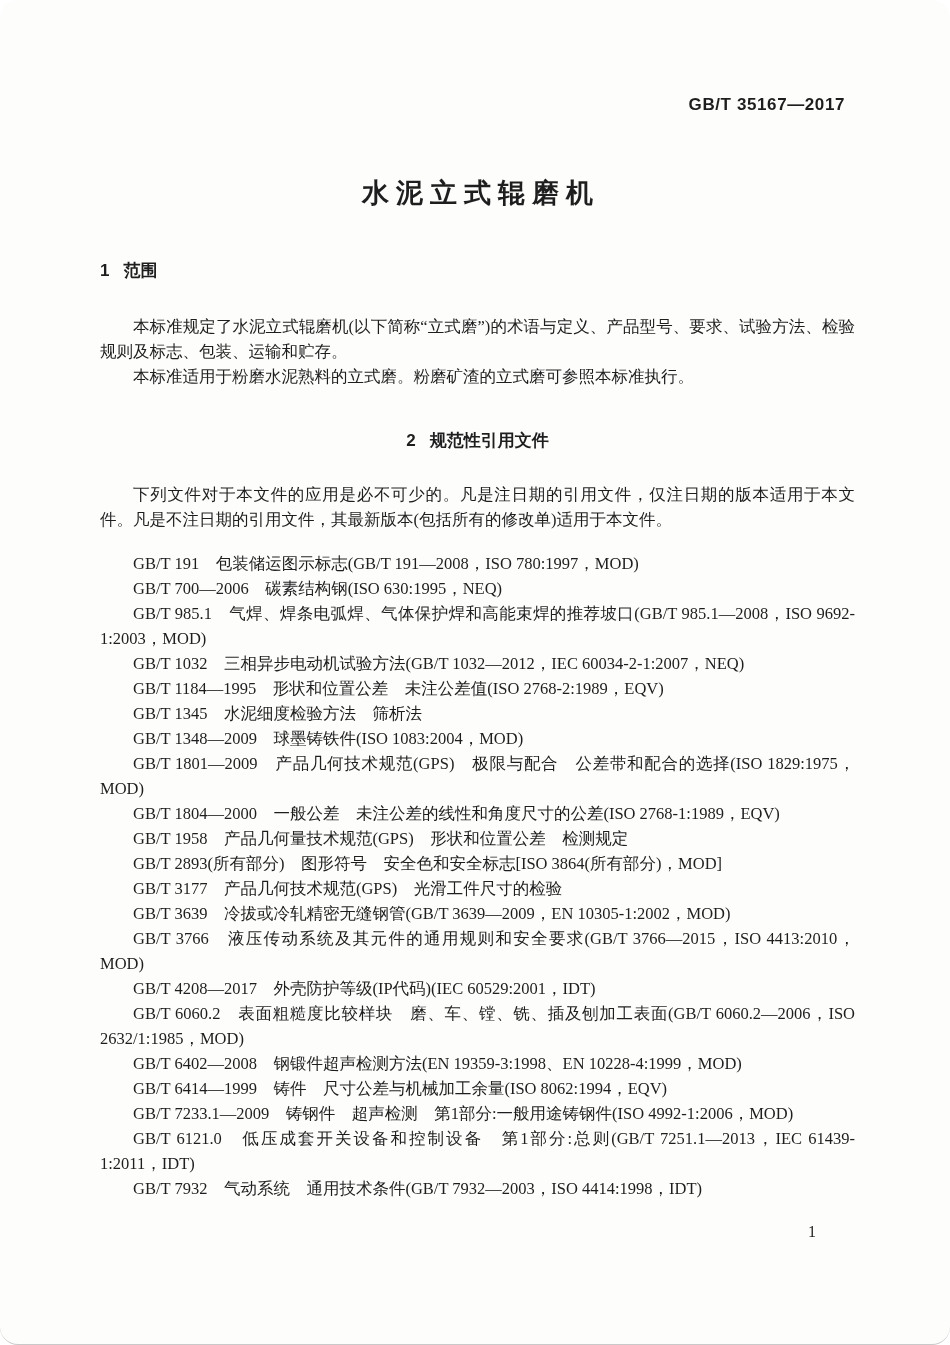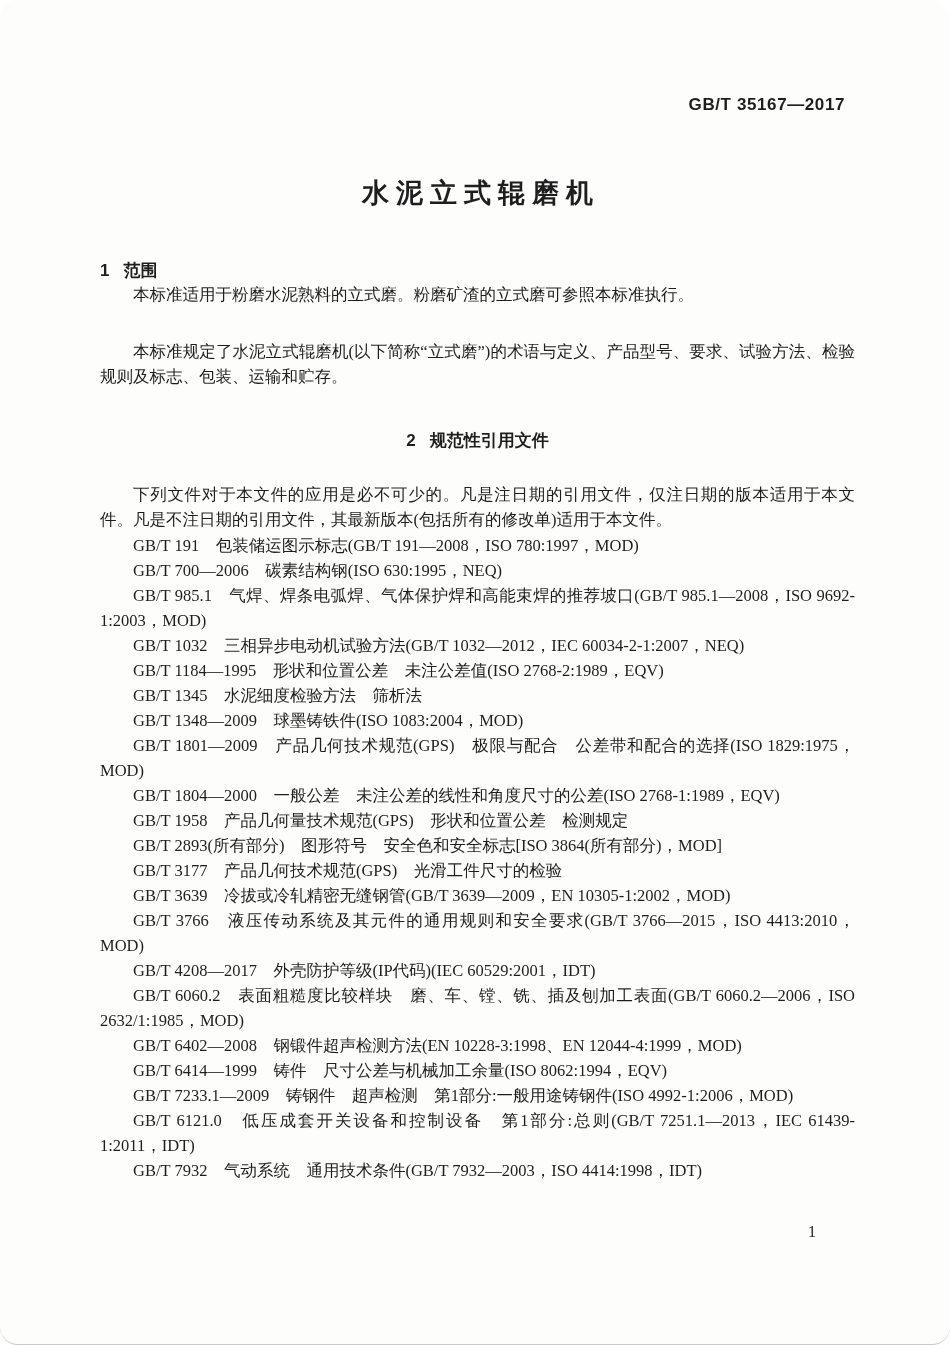--- a/index.html
+++ b/index.html
@@ -47,21 +47,21 @@
   .sec-heading.second { margin-top: 40px; text-align: center; }
   .para {
     margin: 0;
     font-size: 16.5px;
     line-height: 25px;
     text-indent: 2em;
     text-align: justify;
   }
   .para.first { margin-top: 32px; }
   .intro { margin-top: 30px; }
-  .ref-list { margin-top: 1px; }
+  .ref-list { margin-top: 19px; }
   .ref-list p {
     margin: 0;
     font-size: 16.5px;
     line-height: 25px;
     text-indent: 2em;
     text-align: justify;
   }
   .page-number {
     position: absolute;
     left: 808px;
@@ -77,22 +77,22 @@
   <div class="content">
 
     <div class="std-number">GB/T 35167—2017</div>
 
     <div class="doc-title">水泥立式辊磨机</div>
 
     <div class="sec-heading">
       <span class="sec-num">1</span><span>范围</span>
     </div>
 
+    <p class="para first">本标准规定了水泥立式辊磨机(以下简称“立式磨”)的术语与定义、产品型号、要求、试验方法、检验规则及标志、包装、运输和贮存。</p>
     <p class="para">本标准适用于粉磨水泥熟料的立式磨。粉磨矿渣的立式磨可参照本标准执行。</p>
-    <p class="para first">本标准规定了水泥立式辊磨机(以下简称“立式磨”)的术语与定义、产品型号、要求、试验方法、检验规则及标志、包装、运输和贮存。</p>
 
     <div class="sec-heading second">
       <span class="sec-num">2</span><span>规范性引用文件</span>
     </div>
 
     <p class="para intro">下列文件对于本文件的应用是必不可少的。凡是注日期的引用文件，仅注日期的版本适用于本文件。凡是不注日期的引用文件，其最新版本(包括所有的修改单)适用于本文件。</p>
 
     <div class="ref-list">
       <p>GB/T 191　包装储运图示标志(GB/T 191—2008，ISO 780:1997，MOD)</p>
       <p>GB/T 700—2006　碳素结构钢(ISO 630:1995，NEQ)</p>
@@ -103,21 +103,21 @@
       <p>GB/T 1348—2009　球墨铸铁件(ISO 1083:2004，MOD)</p>
       <p>GB/T 1801—2009　产品几何技术规范(GPS)　极限与配合　公差带和配合的选择(ISO 1829:1975，MOD)</p>
       <p>GB/T 1804—2000　一般公差　未注公差的线性和角度尺寸的公差(ISO 2768-1:1989，EQV)</p>
       <p>GB/T 1958　产品几何量技术规范(GPS)　形状和位置公差　检测规定</p>
       <p>GB/T 2893(所有部分)　图形符号　安全色和安全标志[ISO 3864(所有部分)，MOD]</p>
       <p>GB/T 3177　产品几何技术规范(GPS)　光滑工件尺寸的检验</p>
       <p>GB/T 3639　冷拔或冷轧精密无缝钢管(GB/T 3639—2009，EN 10305-1:2002，MOD)</p>
       <p>GB/T 3766　液压传动系统及其元件的通用规则和安全要求(GB/T 3766—2015，ISO 4413:2010，MOD)</p>
       <p>GB/T 4208—2017　外壳防护等级(IP代码)(IEC 60529:2001，IDT)</p>
       <p>GB/T 6060.2　表面粗糙度比较样块　磨、车、镗、铣、插及刨加工表面(GB/T 6060.2—2006，ISO 2632/1:1985，MOD)</p>
-      <p>GB/T 6402—2008　钢锻件超声检测方法(EN 10228-3:1998、EN 12044-4:1999，MOD)</p>
+      <p>GB/T 6402—2008　钢锻件超声检测方法(EN 19359-3:1998、EN 10228-4:1999，MOD)</p>
       <p>GB/T 6414—1999　铸件　尺寸公差与机械加工余量(ISO 8062:1994，EQV)</p>
       <p>GB/T 7233.1—2009　铸钢件　超声检测　第1部分:一般用途铸钢件(ISO 4992-1:2006，MOD)</p>
       <p>GB/T 6121.0　低压成套开关设备和控制设备　第1部分:总则(GB/T 7251.1—2013，IEC 61439-1:2011，IDT)</p>
       <p>GB/T 7932　气动系统　通用技术条件(GB/T 7932—2003，ISO 4414:1998，IDT)</p>
     </div>
 
   </div>
 
   <div class="page-number">1</div>
 </div>

